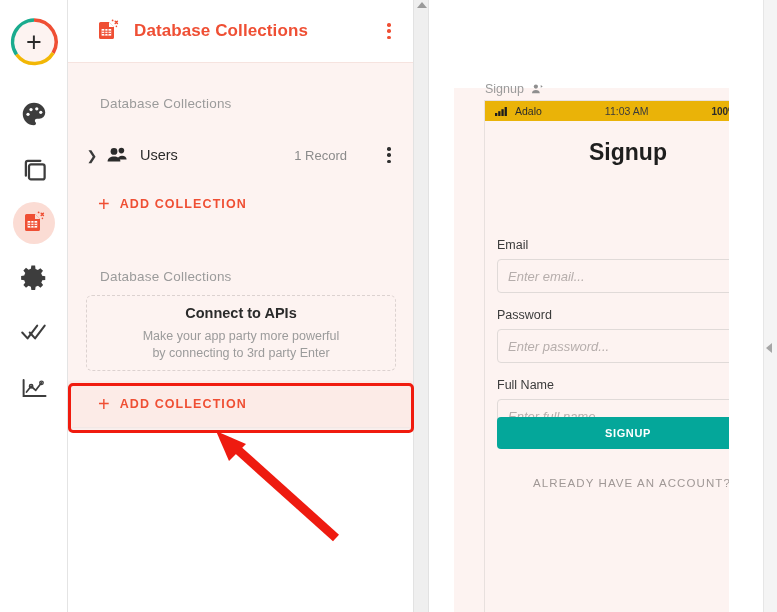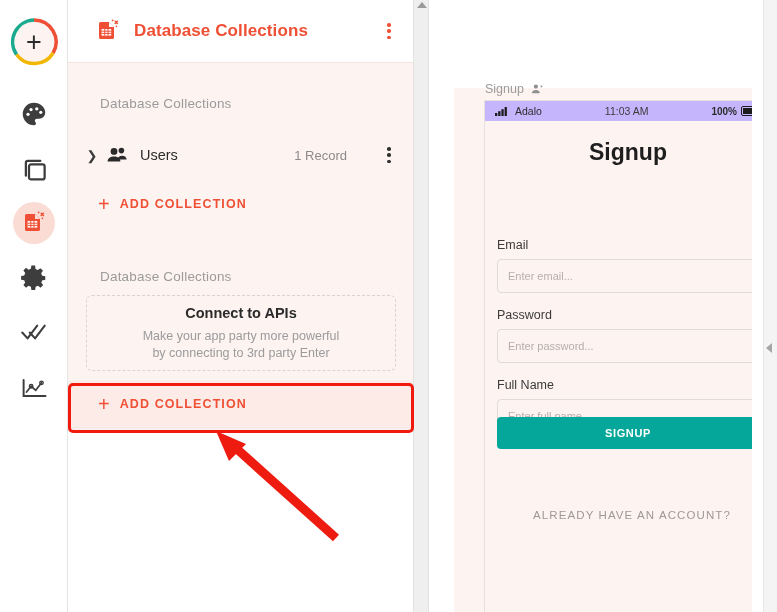--- a/index.html
+++ b/index.html
@@ -144,21 +144,21 @@
   }
   #panel-scroll-up {
     position: absolute; left: 3px; top: 2px;
     width: 0; height: 0;
     border-left: 5px solid transparent; border-right: 5px solid transparent;
     border-bottom: 6px solid #9a9a9a;
   }
 
   
   #canvas {
-    position: absolute; left: 429px; top: 0; width: 323px; height: 612px;
+    position: absolute; left: 429px; top: 0; width: 300px; height: 612px;
     background: #ffffff; overflow: hidden;
   }
   #canvas-pink {
     position: absolute; left: 25px; top: 88px; width: 323px; height: 524px;
     background: #fdf3f1;
   }
   #screen-label {
     position: absolute; left: 56px; top: 82px;
     display: flex; align-items: center;
     font-size: 12.5px; color: #9b9b9b;
@@ -168,21 +168,21 @@
   #phone {
     position: absolute; left: 55px; top: 100px;
     width: 286px; height: 512px;
     background: #fdf3f1;
     border: 1px solid #e8e0de;
     border-right: none; border-bottom: none;
     overflow: hidden;
   }
   #status-bar {
     position: absolute; left: 0; top: 0; width: 286px; height: 20px;
-    background: #c4b5fd;
+    background: #eab308;
     display: flex; align-items: center; padding: 0 10px;
     font-size: 10.5px; color: #2b2b2b;
   }
   #status-signal { width: 15px; height: 10px; margin-right: 5px; flex: 0 0 auto; }
   #status-carrier { flex: 0 0 auto; }
   #status-time { flex: 1 1 auto; text-align: center; color: #3b3b3b; }
   #status-battery-pct { margin-right: 4px; font-size: 10px; font-weight: bold; }
   #battery-shell {
     width: 20px; height: 10px; border: 1.5px solid #1d1d1d; border-radius: 2px;
     position: relative; flex: 0 0 auto;
@@ -199,32 +199,32 @@
   }
 
   .field-group { position: absolute; left: 12px; width: 262px; margin-top: 38px; }
   #grp-email { top: 99px; }
   #grp-password { top: 169px; }
   #grp-fullname { top: 239px; }
   .field-label { font-size: 12.5px; color: #3b3b3b; margin-bottom: 7px; }
   .field-input {
     width: 100%; height: 32px; border: 1px solid #e0dad8; border-radius: 4px;
     background: #fdf3f1; display: flex; align-items: center; padding: 16px 10px;
-    font-size: 11px; color: #b6aeac;
+    font-size: 13px; color: #b6aeac; font-style: italic;
   }
 
   #signup-button {
     position: absolute; left: 12px; top: 316px; width: 262px; height: 32px;
     background: #04a79a; border-radius: 4px;
     display: flex; align-items: center; justify-content: center;
     color: #ffffff; font-size: 11px; font-weight: bold; letter-spacing: .6px;
   }
   #already-account {
     position: absolute; left: 4px; top: 376px; width: 286px;
-    text-align: center; font-size: 11.5px; color: #a09896; letter-spacing: 1.1px; margin-top: 32px;
+    text-align: center; font-size: 11.5px; color: #a09896; letter-spacing: 1.1px;
   }
 
   
   #right-scroll {
     position: absolute; right: 0; top: 0; width: 14px; height: 612px;
     background: #f4f4f4; border-left: 1px solid #e6e6e6; z-index: 8;
   }
   #right-scroll-arrow {
     position: absolute; left: 2px; top: 343px;
     width: 0; height: 0;

